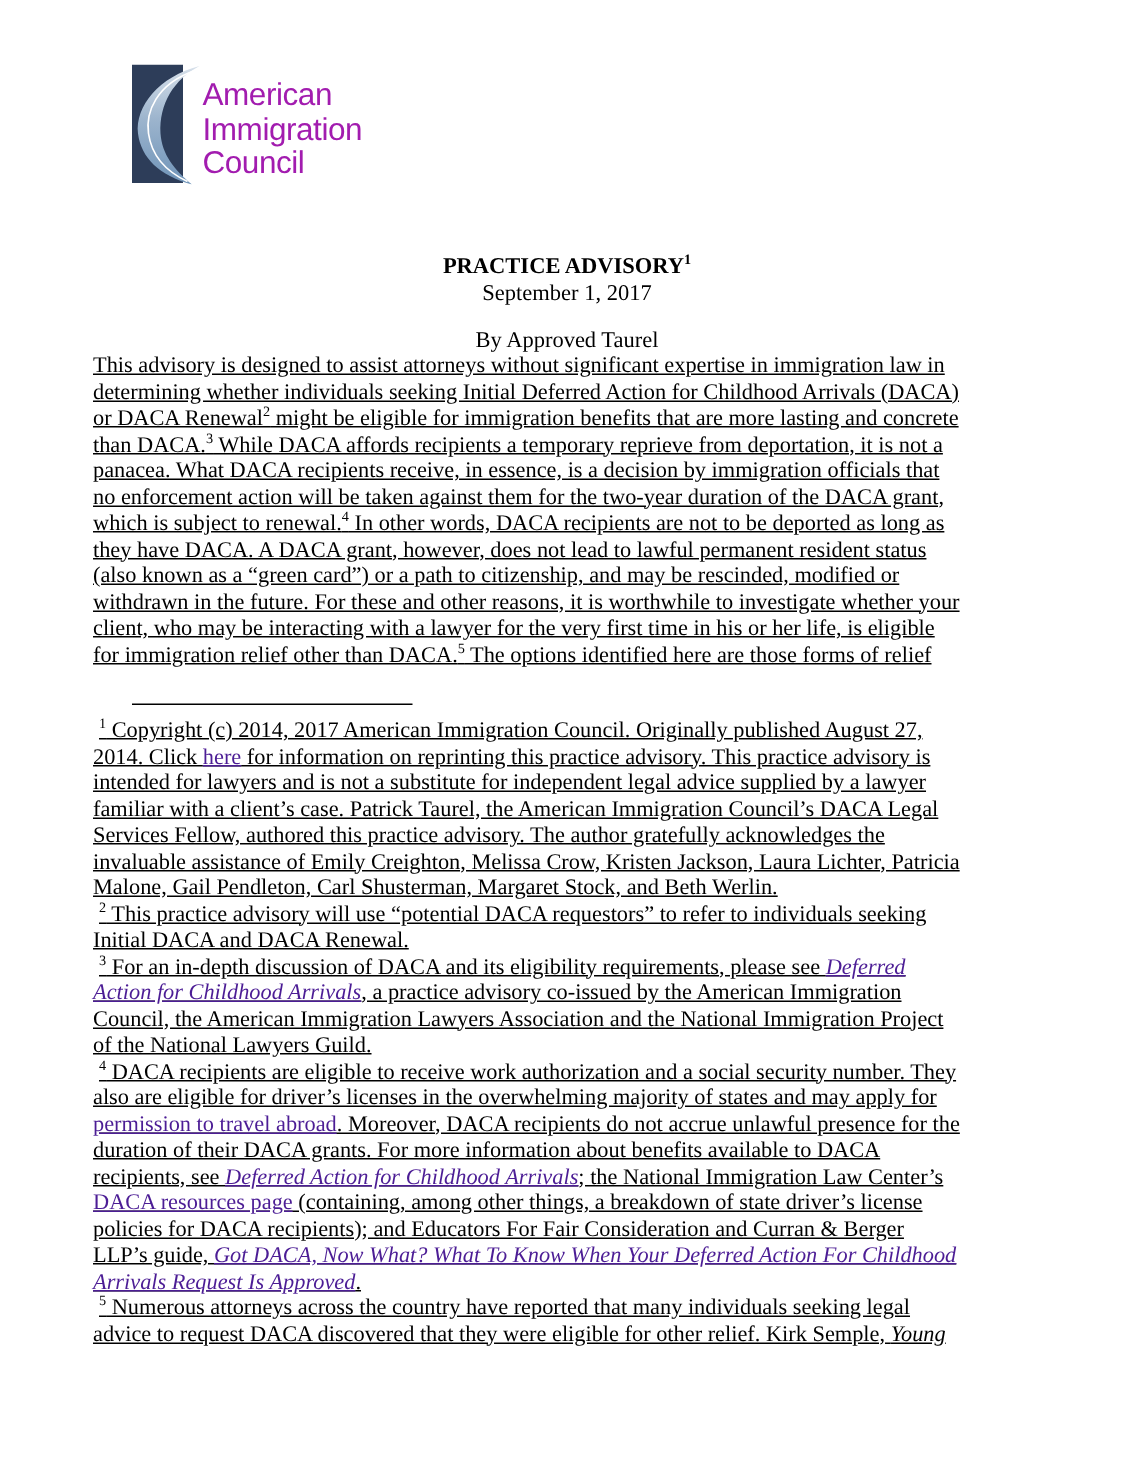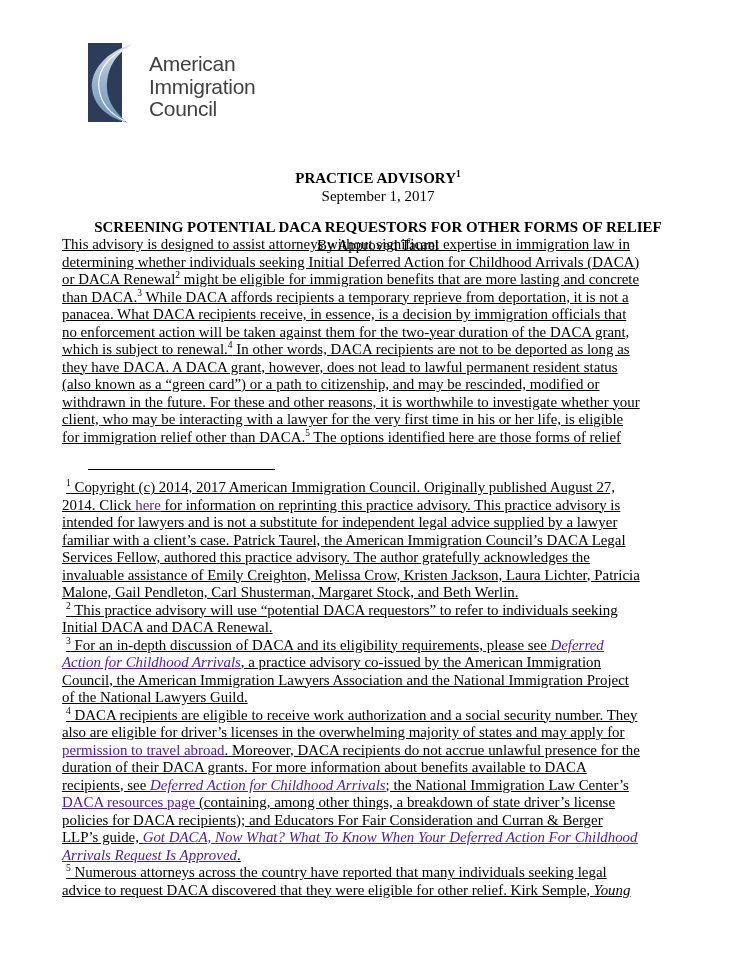--- a/index.html
+++ b/index.html
@@ -5,23 +5,23 @@
   html,body { margin:0; padding:0; background:#ffffff; }
   .page {
     position:relative; width:756px; height:977px; background:#ffffff;
     font-family:"Liberation Serif","DejaVu Serif",serif; color:#000;
     overflow:hidden;
   }
   
   .logo { position:absolute; left:88px; top:43px; display:flex; align-items:flex-start; }
   .logo-mark { display:block; }
   .logo-text {
-    margin-left:15px; margin-top:10px;
+    margin-left:1px; margin-top:10px;
     font-family:"Liberation Sans","DejaVu Sans",sans-serif;
-    font-size:21px; line-height:22.5px; color:#404040; letter-spacing:-0.3px;
+    font-size:21px; line-height:22.5px; color:#a21caf; letter-spacing:-0.3px;
   }
   
   .center-block { position:absolute; left:0; width:100%; text-align:center;
     font-size:15px; line-height:17.5px;margin-top:33px; }
   .title-block { top:137px; }
   .heading-block { top:186px; }
   .bold { font-weight:bold; }
   
   .doc-par {
     font-size:14.9px; line-height:17.5px; white-space:nowrap; margin:0;text-decoration:underline;
@@ -61,21 +61,20 @@
       <div>Council</div>
     </div>
   </div>
 
   <div class="center-block title-block">
     <div><span class="bold">PRACTICE ADVISORY</span><sup class="fn-ref bold">1</sup></div>
     <div>September 1, 2017</div>
   </div>
 
   <div class="center-block heading-block">
-    <div class="bold">SCREENING POTENTIAL DACA REQUESTORS FOR OTHER FORMS OF RELIEF</div>
     <div>By Approved Taurel</div>
   </div>
 
   <div class="doc-par body-par">This advisory is designed to assist attorneys without significant expertise in immigration law in<br>determining whether individuals seeking Initial Deferred Action for Childhood Arrivals (DACA)<br>or DACA Renewal<sup class="fn-ref">2</sup> might be eligible for immigration benefits that are more lasting and concrete<br>than DACA.<sup class="fn-ref">3</sup> While DACA affords recipients a temporary reprieve from deportation, it is not a<br>panacea. What DACA recipients receive, in essence, is a decision by immigration officials that<br>no enforcement action will be taken against them for the two-year duration of the DACA grant,<br>which is subject to renewal.<sup class="fn-ref">4</sup> In other words, DACA recipients are not to be deported as long as<br>they have DACA. A DACA grant, however, does not lead to lawful permanent resident status<br>(also known as a “green card”) or a path to citizenship, and may be rescinded, modified or<br>withdrawn in the future. For these and other reasons, it is worthwhile to investigate whether your<br>client, who may be interacting with a lawyer for the very first time in his or her life, is eligible<br>for immigration relief other than DACA.<sup class="fn-ref">5</sup> The options identified here are those forms of relief</div>
 
   <div class="fn-sep"></div>
 
   <div class="footnotes" id="footnotes">
       <p class="doc-par footnote"><sup class="fn-ref">1</sup> Copyright (c) 2014, 2017 American Immigration Council. Originally published August 27,<br>2014. Click <a href="#" class="doc-link">here</a> for information on reprinting this practice advisory. This practice advisory is<br>intended for lawyers and is not a substitute for independent legal advice supplied by a lawyer<br>familiar with a client’s case. Patrick Taurel, the American Immigration Council’s DACA Legal<br>Services Fellow, authored this practice advisory. The author gratefully acknowledges the<br>invaluable assistance of Emily Creighton, Melissa Crow, Kristen Jackson, Laura Lichter, Patricia<br>Malone, Gail Pendleton, Carl Shusterman, Margaret Stock, and Beth Werlin.</p>
       <p class="doc-par footnote"><sup class="fn-ref">2</sup> This practice advisory will use “potential DACA requestors” to refer to individuals seeking<br>Initial DACA and DACA Renewal.</p>

